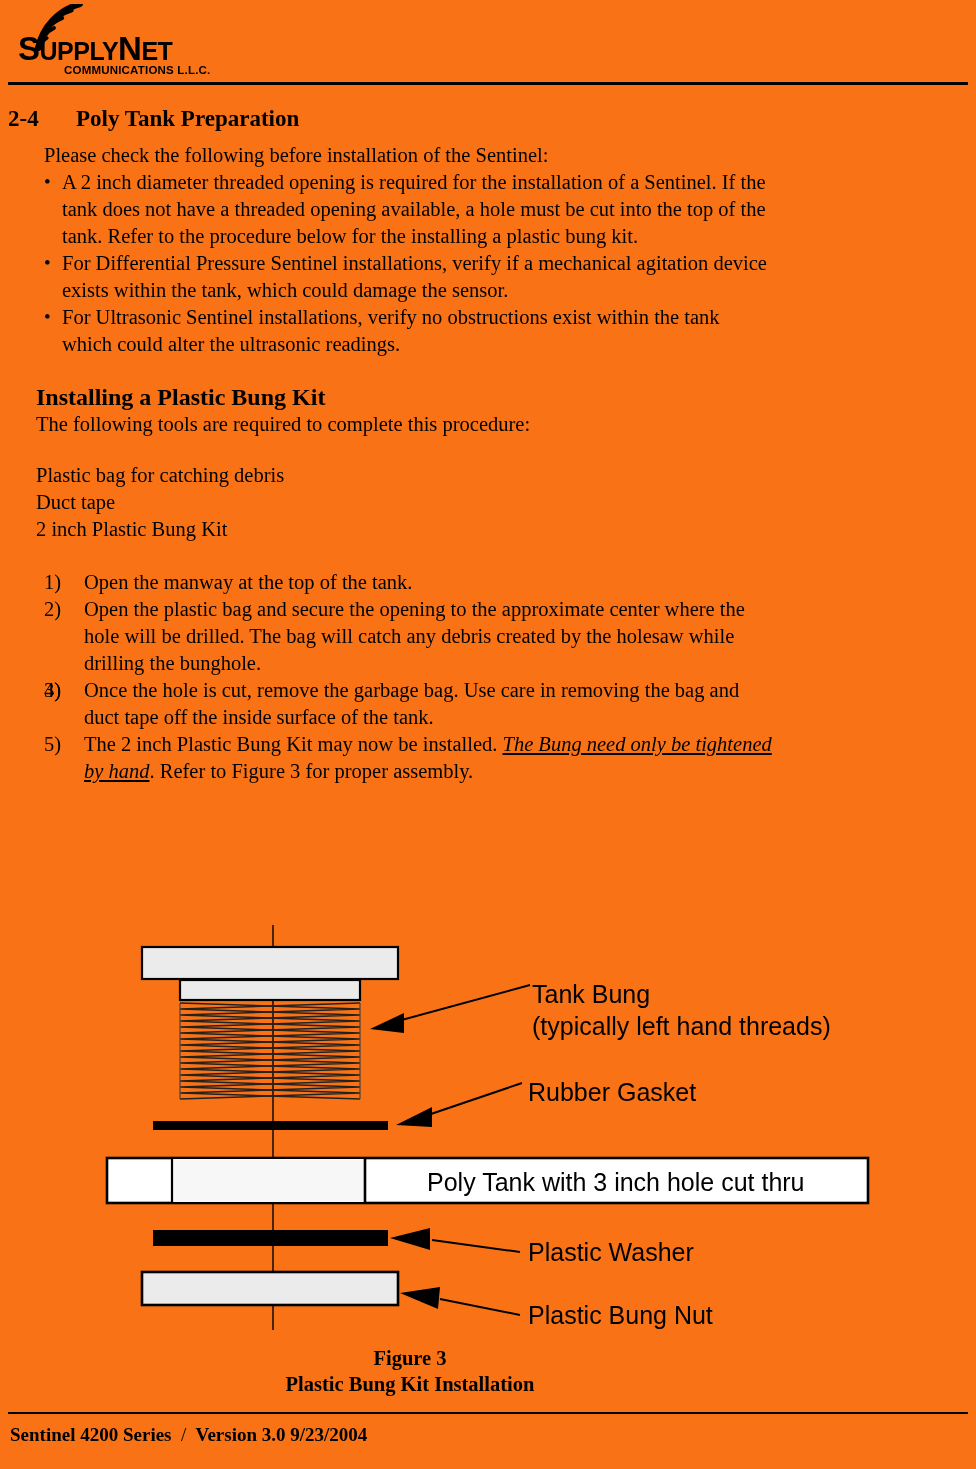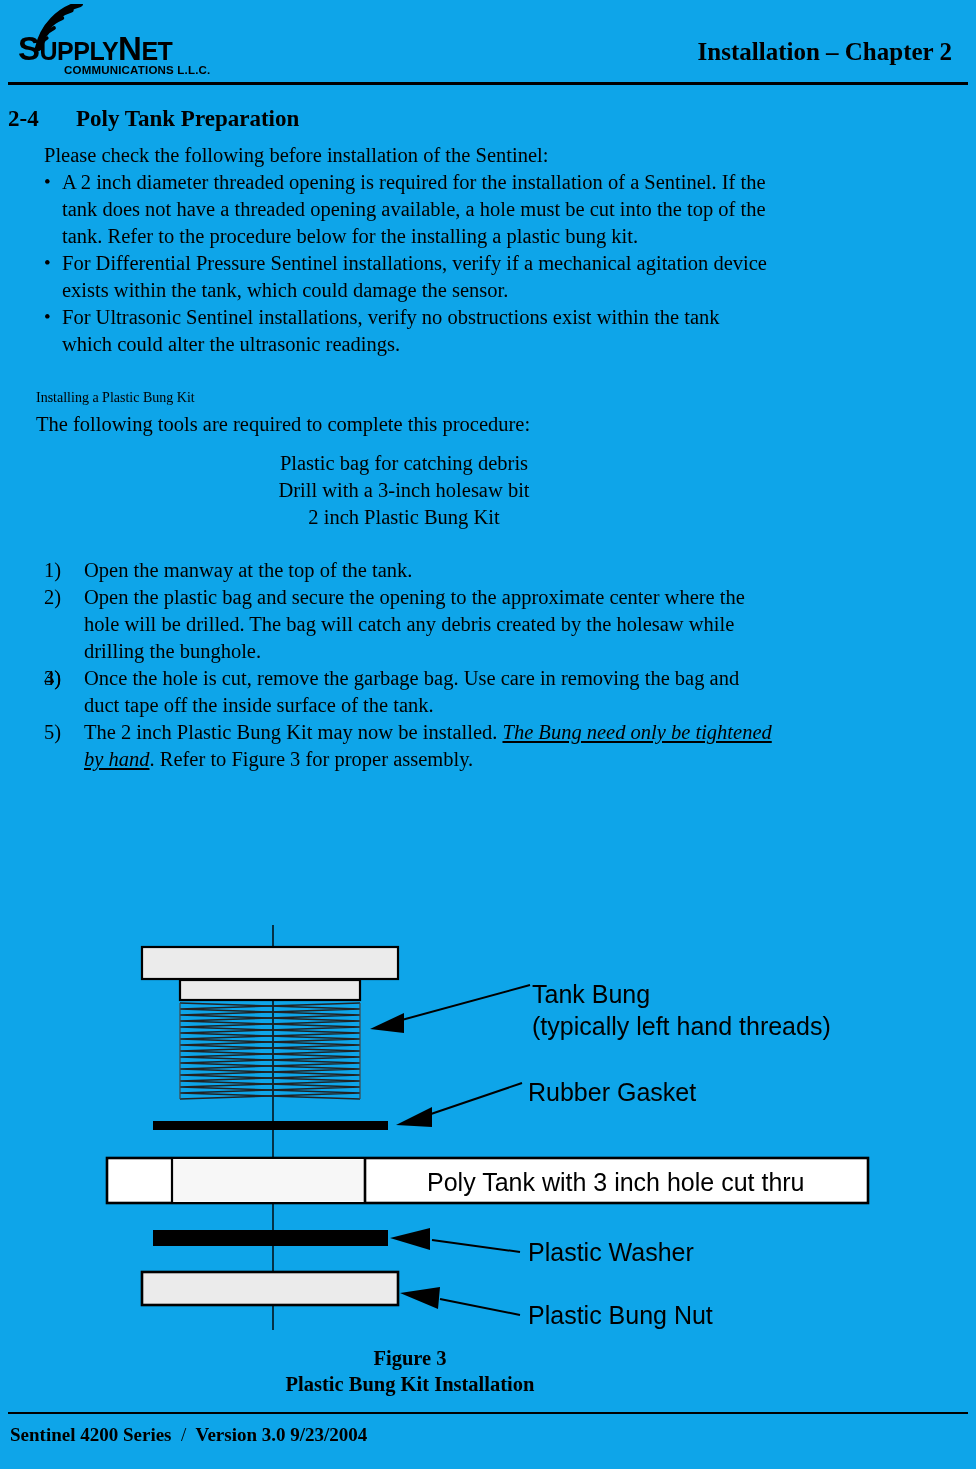--- a/index.html
+++ b/index.html
@@ -10,21 +10,21 @@
   body {
     font-family: "Liberation Serif", "DejaVu Serif", serif;
     color: #000000;
   }
   #page {
     position: relative;
     width: 976px;
     height: 1469px;
     margin: 0 auto;
     overflow: hidden;
-    background: #0ea5e9;
+    background: #f97316;
   }
 
   
   .page-header {
     position: absolute;
     left: 0;
     top: 0;
     width: 976px;
     height: 86px;
   }
@@ -117,33 +117,32 @@
     text-align: left;
   }
   ul.bullets li::before {
     content: "\2022";
     position: absolute;
     left: 0;
     top: -1px;
     font-size: 19px;
   }
   .sub-heading {
-    font-weight: normal;
-    font-size: 14px;
+    font-weight: bold;
+    font-size: 24px;
     line-height: 27px;
     margin: 26px 0 0 36px;
   }
   .plain-line {
     font-size: 20.5px;
     line-height: 27px;
     margin: 0 0 0 36px;
   }
   .tools-list {
-    margin-top: 12px;
-    text-align: center;
+    margin-top: 24px;
   }
   ol.steps {
     list-style: none;
     margin: 26px 0 0 0;
     padding: 0;
     counter-reset: stepc;
   }
   ol.steps li {
     position: relative;
     font-size: 20.5px;
@@ -222,42 +221,41 @@
       <svg class="logo-waves" width="220" height="60" viewBox="0 0 220 60">
         <path d="M 28 44 A 10 10 0 0 1 33 34" fill="none" stroke="#000" stroke-width="3.2" stroke-linecap="round"></path>
         <path d="M 27 44 A 22 22 0 0 1 40 24" fill="none" stroke="#000" stroke-width="3.8" stroke-linecap="round"></path>
         <path d="M 26 44 A 34 34 0 0 1 48 14" fill="none" stroke="#000" stroke-width="4.4" stroke-linecap="round"></path>
         <path d="M 25 44 A 46 46 0 0 1 57 6" fill="none" stroke="#000" stroke-width="5.2" stroke-linecap="round"></path>
         <path d="M 24 44 A 58 58 0 0 1 66 0" fill="none" stroke="#000" stroke-width="6" stroke-linecap="round"></path>
       </svg>
       <div class="logo-word"><span class="cap">S</span><span class="small">UPPLY</span><span class="cap">N</span><span class="small">ET</span></div>
       <div class="logo-sub">COMMUNICATIONS L.L.C.</div>
     </div>
-    <div class="header-title">Installation – Chapter 2</div>
     <div class="header-rule"></div>
   </div>
 
   <div class="content">
 
     <div class="sec-heading"><span class="num">2-4</span><span>Poly Tank Preparation</span></div>
 
     <div class="para">Please check the following before installation of the Sentinel:</div>
 
     <ul class="bullets">
       <li>A 2 inch diameter threaded opening is required for the installation of a Sentinel.  If the tank does not have a threaded opening available, a hole must be cut into the top of the tank.  Refer to the procedure below for the installing a plastic bung kit.</li>
       <li>For Differential Pressure Sentinel installations, verify if a mechanical agitation device exists within the tank, which could damage the sensor.</li>
       <li>For Ultrasonic Sentinel installations, verify no obstructions exist within the tank which could alter the ultrasonic readings.</li>
     </ul>
 
     <div class="sub-heading">Installing a Plastic Bung Kit</div>
     <div class="plain-line">The following tools are required to complete this procedure:</div>
 
     <div class="tools-list">
       <div class="plain-line">Plastic bag for catching debris</div>
-      <div class="plain-line">Drill with a 3-inch holesaw bit</div>
+      <div class="plain-line">Duct tape</div>
       <div class="plain-line">2 inch Plastic Bung Kit</div>
     </div>
 
     <ol class="steps">
       <li><span class="stepnum">1)</span><span>Open the manway at the top of the tank.</span></li>
       <li><span class="stepnum">2)</span><span>Open the plastic bag and secure the opening to the approximate center where the hole will be drilled.  The bag will catch any debris created by the holesaw while drilling the bunghole.</span></li>
       <li><span class="stepnum">3)</span></li>
       <li><span class="stepnum">4)</span><span>Once the hole is cut, remove the garbage bag.  Use care in removing the bag and duct tape off the inside surface of the tank.</span></li>
       <li><span class="stepnum">5)</span><span>The 2 inch Plastic Bung Kit may now be installed.  </span><span class="em-underline">The Bung need only be tightened by hand</span><span>.  Refer to Figure 3 for proper assembly.</span></li>
     </ol>

